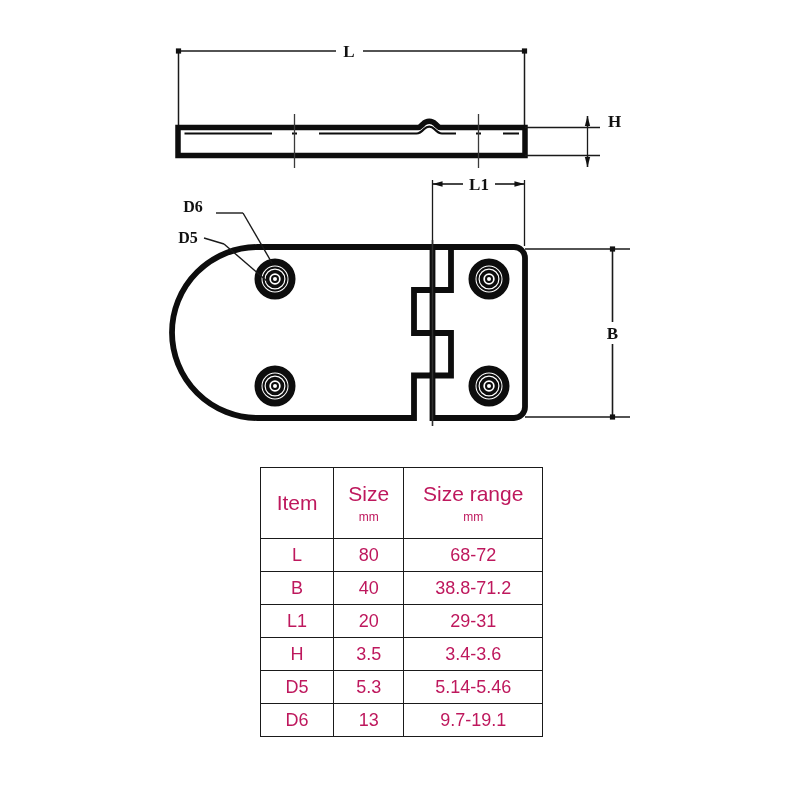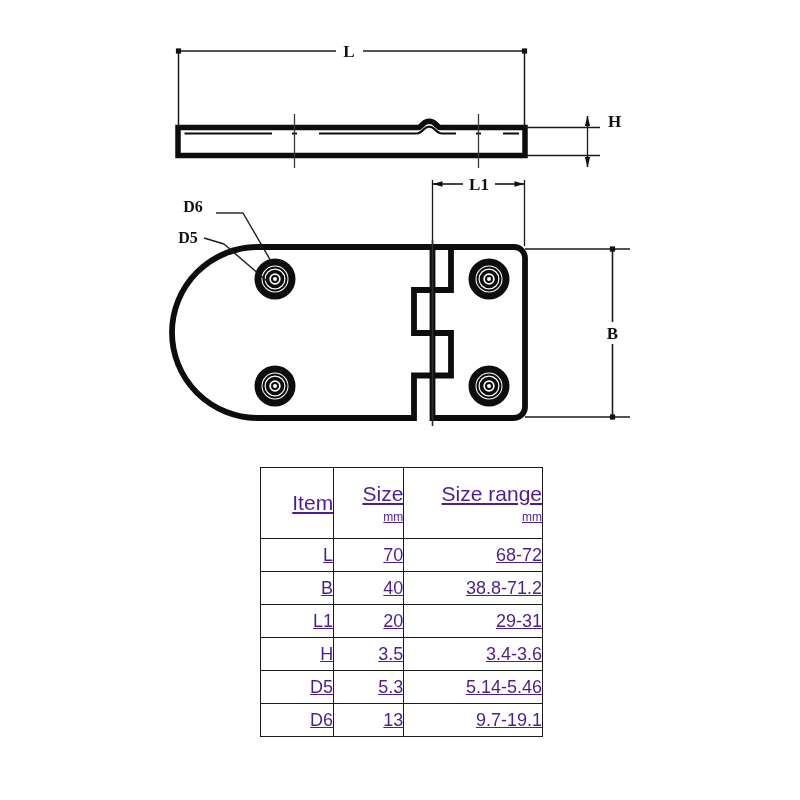--- a/index.html
+++ b/index.html
@@ -48,26 +48,25 @@
     width: 283px;
   }
   table.spec-table {
     border-collapse: collapse;
     width: 283px;
     font-family: "Liberation Sans", "DejaVu Sans", sans-serif;
     background: #ffffff;
   }
   table.spec-table td, table.spec-table th {
     border: 1.6px solid #1a1a1a;
-    text-align: right;
+    text-align: center;
     vertical-align: middle;
-    color: #4c1d95;
+    color: #be185d;
     font-weight: 400;
     padding: 0;
-    text-decoration: underline;
   }
   .hdr-cell {
     height: 70px;
     line-height: 1.18;
   }
   .hdr-main {
     display: block;
     font-size: 21px;
   }
   .hdr-sub {
@@ -247,21 +246,21 @@
           </th>
           <th class="hdr-cell col-range">
             <span class="hdr-main">Size range</span>
             <span class="hdr-sub">mm</span>
           </th>
         </tr>
       </thead>
       <tbody>
         <tr class="body-row">
           <td>L</td>
-          <td>70</td>
+          <td>80</td>
           <td class="cell-range">68-72</td>
         </tr>
         <tr class="body-row">
           <td>B</td>
           <td>40</td>
           <td class="cell-range">38.8-71.2</td>
         </tr>
         <tr class="body-row">
           <td>L1</td>
           <td>20</td>

